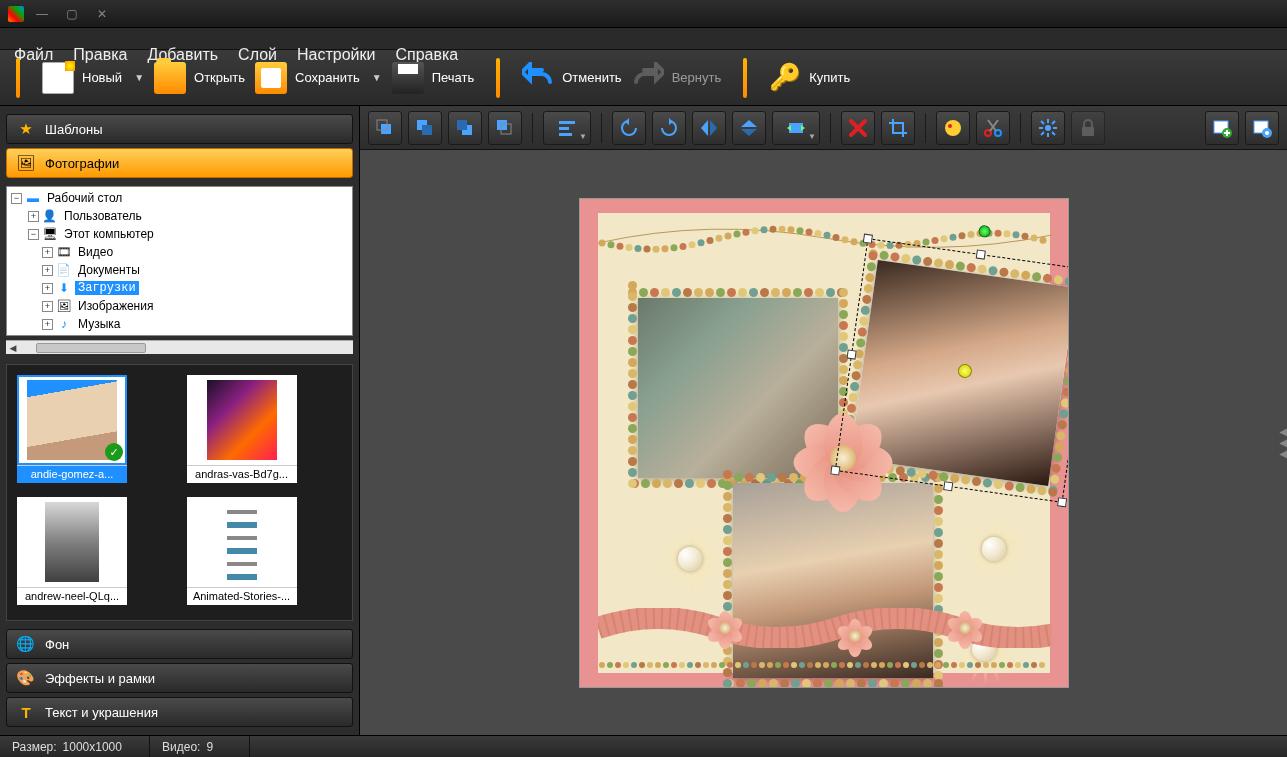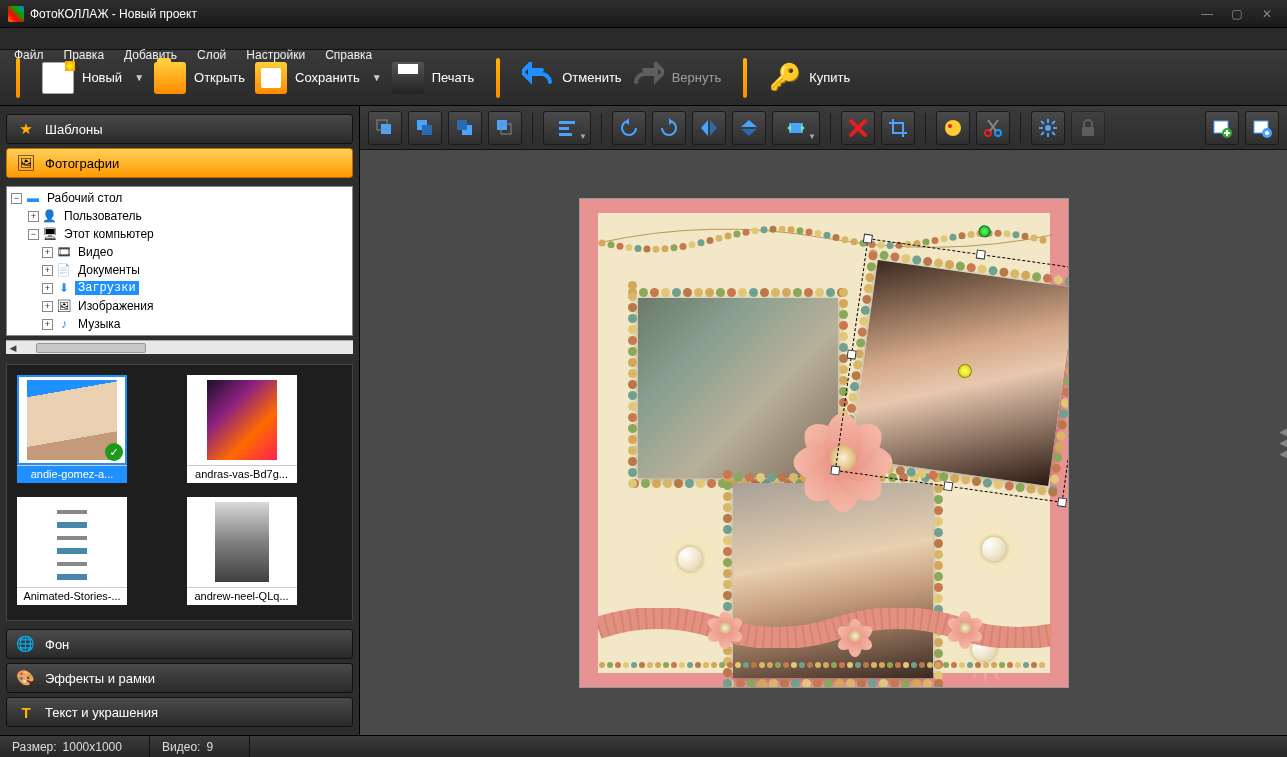--- a/index.html
+++ b/index.html
@@ -7,21 +7,21 @@
 
 
 .titlebar { height: 28px; background: linear-gradient(#2e2e2e,#1a1a1a); display: flex; align-items: center; padding: 0 8px; border-bottom: 1px solid #000; }
 .titlebar .app-icon { width: 16px; height: 16px; margin-right: 6px; background: linear-gradient(45deg,#f80,#f00,#0a0,#08f); border-radius: 2px; }
 .titlebar .title { color: #fff; font-size: 12px; flex: 1; }
 .titlebar .win-controls { display: flex; gap: 6px; }
 .titlebar .win-controls span { width: 24px; height: 18px; display:flex; align-items:center; justify-content:center; color:#888; cursor:pointer; }
 
 
 .menubar { height: 22px; background: #2a2a2a; display: flex; align-items:center; padding: 0 6px; gap: 4px; border-bottom:1px solid #111; }
-.menubar span { color:#eee; padding: 2px 8px; cursor:pointer; font-size:12px;margin-top:32px; }
+.menubar span { color:#eee; padding: 2px 8px; cursor:pointer; font-size:16px;margin-top:32px; }
 
 
 .maintoolbar { height: 56px; background: linear-gradient(#3a3a3a,#2a2a2a); display:flex; align-items:center; padding:0 10px; gap: 2px; border-bottom:1px solid #000; }
 .tb-group { display:flex; align-items:center; gap:10px; padding:0 14px; height:44px; }
 .tb-sep { width:4px; height:40px; background:linear-gradient(#ffb400,#ff8a00); border-radius:2px; margin:0 6px; }
 .tb-btn { display:flex; align-items:center; gap:8px; color:#fff; font-size:13px; cursor:pointer; }
 .tb-btn .big-icon { width:32px; height:32px; }
 .tb-btn .dd { color:#ccc; font-size:10px; margin-left:4px; }
 
 
@@ -125,21 +125,20 @@
 .statusbar { height:22px; background:linear-gradient(#3a3a3a,#262626); border-top:1px solid #000; display:flex; align-items:center; font-size:12px; color:#ddd; }
 .statusbar .cell { padding:0 12px; border-right:1px solid #111; height:100%; display:flex; align-items:center; gap:6px;}
 .statusbar .cell.last { border:none; flex:1;}
 
 </style>
 </head>
 <body>
 
 <div class="titlebar">
   <div class="app-icon"></div>
-  <div class="title">ФотоКОЛЛАЖ - Новый проект</div>
   <div class="win-controls">
     <span>—</span>
     <span>▢</span>
     <span>✕</span>
   </div>
 </div>
 
 <div class="menubar">
   <span>Файл</span>
   <span>Правка</span>
@@ -274,29 +273,29 @@
         <div class="caption">andie-gomez-a...</div>
       </div>
       <div class="thumb">
         <div class="frame">
             <div class="inner" style="width:70px;background:linear-gradient(135deg,#1a1028,#8a2080,#ff6a00,#ff2050)"></div>
           </div>
         <div class="caption">andras-vas-Bd7g...</div>
       </div>
       <div class="thumb">
         <div class="frame">
+            <div class="inner" style="width:54px;background:linear-gradient(#d8d8d8,#808080,#404040)"></div>
+          </div>
+        <div class="caption">andrew-neel-QLq...</div>
+      </div>
+      <div class="thumb">
+        <div class="frame">
             <div class="inner" style="width:30px;background:repeating-linear-gradient(#fff 0 8px,#888 8px 12px,#fff 12px 20px,#48a 20px 26px)"></div>
           </div>
         <div class="caption">Animated-Stories-...</div>
-      </div>
-      <div class="thumb">
-        <div class="frame">
-            <div class="inner" style="width:54px;background:linear-gradient(#d8d8d8,#808080,#404040)"></div>
-          </div>
-        <div class="caption">andrew-neel-QLq...</div>
       </div>
     </div>
 
     <div class="left-bottom">
       <div class="acc-item">
         <span class="acc-icon">🌐</span>
         <span>Фон</span>
       </div>
       <div class="acc-item">
         <span class="acc-icon">🎨</span>

